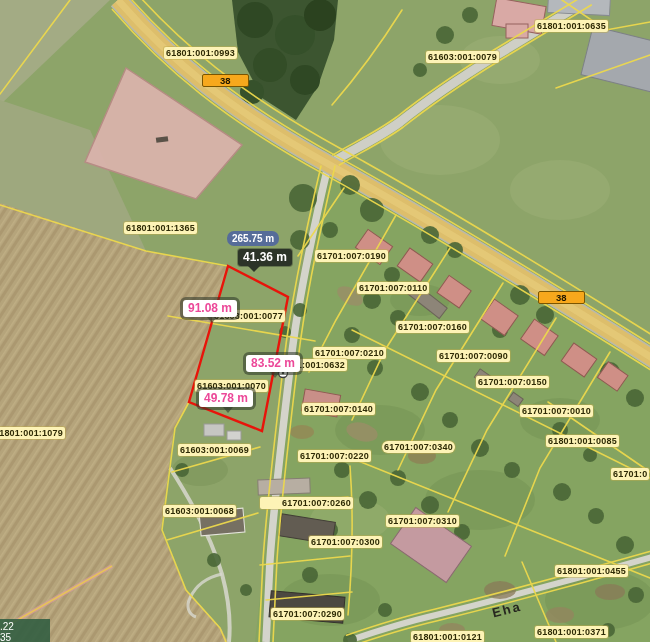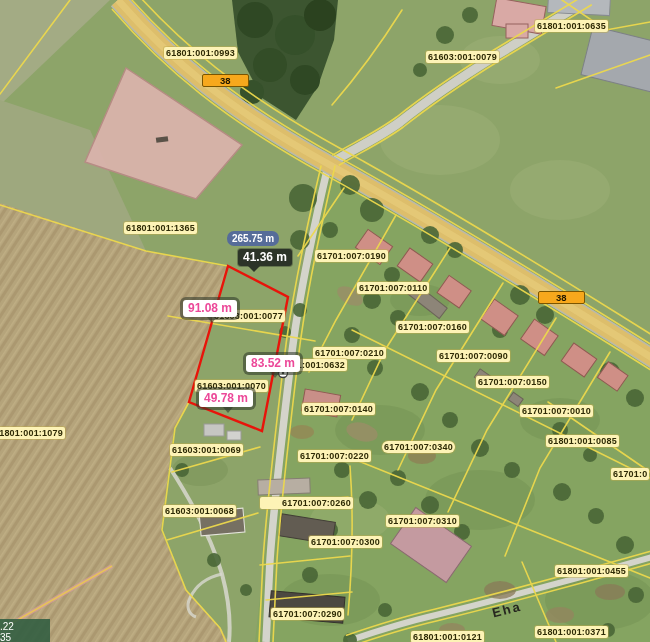--- a/index.html
+++ b/index.html
@@ -273,21 +273,21 @@
       <span class="plabel" style="left: 313px; top: 347px;">61701:007:0210</span>
       <span class="plabel" style="left: 437px; top: 350px;">61701:007:0090</span>
       <span class="plabel" style="left: 254px; top: 359px; padding-left: 22px;">61801:001:0632</span>
       <span class="plabel" style="left: 195px; top: 380px;">61603:001:0070</span>
       <span class="plabel" style="left: 476px; top: 376px;">61701:007:0150</span>
       <span class="plabel" style="left: 302px; top: 403px;">61701:007:0140</span>
       <span class="plabel" style="left: 520px; top: 405px;">61701:007:0010</span>
       <span class="plabel" style="left: -8px; top: 427px;">61801:001:1079</span>
       <span class="plabel" style="left: 546px; top: 435px;">61801:001:0085</span>
       <span class="plabel" style="left: 382px; top: 441px; border-radius: 6px;">61701:007:0340</span>
-      <span class="plabel" style="left: 170px; top: 444px;">61603:001:0069</span>
+      <span class="plabel" style="left: 178px; top: 444px;">61603:001:0069</span>
       <span class="plabel" style="left: 298px; top: 450px;">61701:007:0220</span>
       <span class="plabel" style="left: 611px; top: 460px; margin-top: 8px;">61701:0</span>
       <span class="plabel" style="left: 260px; top: 497px; padding-left: 22px;">61701:007:0260</span>
       <span class="plabel" style="left: 163px; top: 505px;">61603:001:0068</span>
       <span class="plabel" style="left: 386px; top: 515px;">61701:007:0310</span>
       <span class="plabel" style="left: 283px; top: 536px; margin-left: 26px;">61701:007:0300</span>
       <span class="plabel" style="left: 555px; top: 565px;">61801:001:0455</span>
       <span class="plabel" style="left: 271px; top: 608px;">61701:007:0290</span>
       <span class="plabel" style="left: 535px; top: 626px;">61801:001:0371</span>
       <span class="plabel" style="left: 411px; top: 631px;">61801:001:0121</span>

